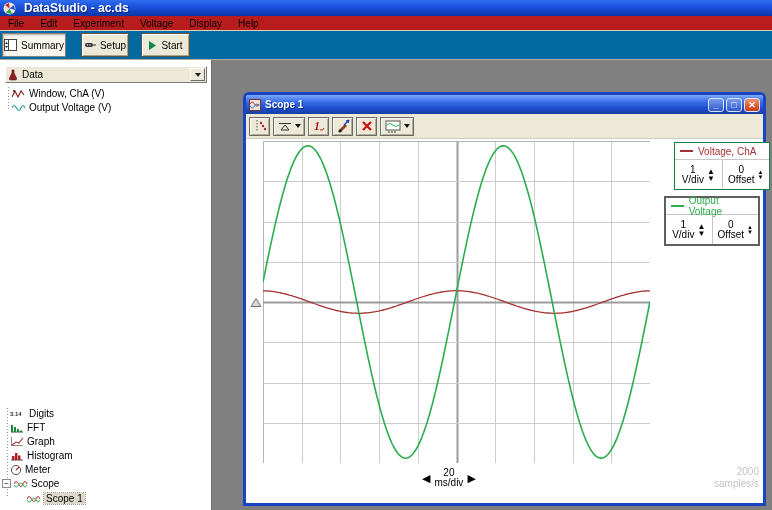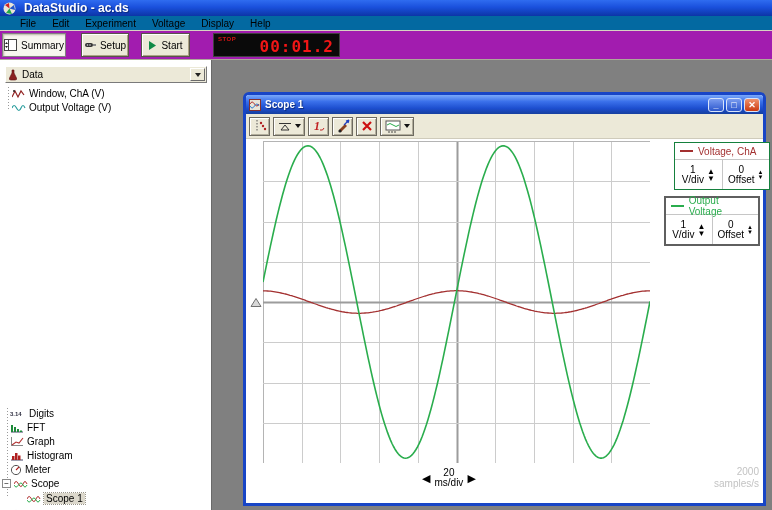--- a/index.html
+++ b/index.html
@@ -4,24 +4,24 @@
 <style>
   * { margin:0; padding:0; box-sizing:border-box; }
   html,body { width:772px; height:510px; overflow:hidden; }
   body { font-family:"Liberation Sans", sans-serif; font-size:10px; color:#000; background:#808080; position:relative; }
 
   
   .titlebar { position:absolute; left:0; top:0; width:772px; height:16px;
     background:linear-gradient(180deg,#2f6cf0 0%,#1a50dc 45%,#0c35a6 100%);
     display:flex; align-items:center; padding-left:3px; }
   .titlebar-text { color:#fff; font-weight:bold; font-size:12px; margin-left:8px; text-shadow:1px 1px 1px #0a2a7a; }
-  .menubar { position:absolute; left:0; top:16px; width:772px; height:15px; background:#0369a1; border-bottom:1px solid #d6d2c2;
-    display:flex; align-items:center;padding-left:12px; }
+  .menubar { position:absolute; left:0; top:16px; width:772px; height:15px; background:#b91c1c; border-bottom:1px solid #d6d2c2;
+    display:flex; align-items:center; }
   .menu-item { padding:1px 8px; font-size:10px; }
-  .toolbar { position:absolute; left:0; top:31px; width:772px; height:29px; background:#a21caf; border-bottom:1px solid #aca899; }
+  .toolbar { position:absolute; left:0; top:31px; width:772px; height:29px; background:#0369a1; border-bottom:1px solid #aca899; }
   .btn3d { position:absolute; top:2px; height:24px; background:#ece9d8; border:1px solid #58544a;
     box-shadow:inset 1px 1px 0 #ffffff, inset -1px -1px 0 #aca285;
     display:flex; align-items:center; justify-content:center; gap:4px; font-size:10px; }
   .btn3d.pressed { background:#f7f6ef; border:1px solid #808080; box-shadow:inset 1px 1px 2px #b8b4a4; }
   .timerbox { position:absolute; left:213px; top:2px; width:127px; height:24px; background:#0a0a0a; border:1px solid #404040; }
   .timer-status { position:absolute; left:4px; top:2px; font-size:6px; font-weight:bold; color:#d41414; letter-spacing:.5px; }
   .timer-value { position:absolute; right:5px; top:3px; font-family:"DejaVu Sans Mono", monospace; font-weight:bold;
     font-size:16px; color:#f21616; letter-spacing:1px; }
 
   
@@ -113,24 +113,20 @@
       <circle cx="3.5" cy="4" r="0.8" fill="#ddd"></circle>
         <circle cx="6" cy="4" r="0.8" fill="#ddd"></circle>
     </svg>
     <span>Setup</span>
   </div>
   <div class="btn3d" style="left:141px; width:49px;">
     <svg width="9" height="9">
       <path d="M1 0 L8 4.5 L1 9 Z" fill="#0f8a46"></path>
     </svg>
     <span>Start</span>
-  </div>
-  <div class="timerbox">
-    <span class="timer-status">STOP</span>
-    <span class="timer-value">00:01.2</span>
   </div>
 </div>
 
 <div class="left-panel">
 
   <div class="pane-header" style="top:6px;">
     <svg width="10" height="12">
       <path d="M4 1 h2 v3 l2.5 5 a1.5 1.5 0 0 1 -1.4 2 h-4.2 a1.5 1.5 0 0 1 -1.4 -2 L4 4 Z" fill="#8a2020" stroke="#5a1010" stroke-width="0.6"></path>
     </svg>
     <span class="hdr-label">Data</span>

